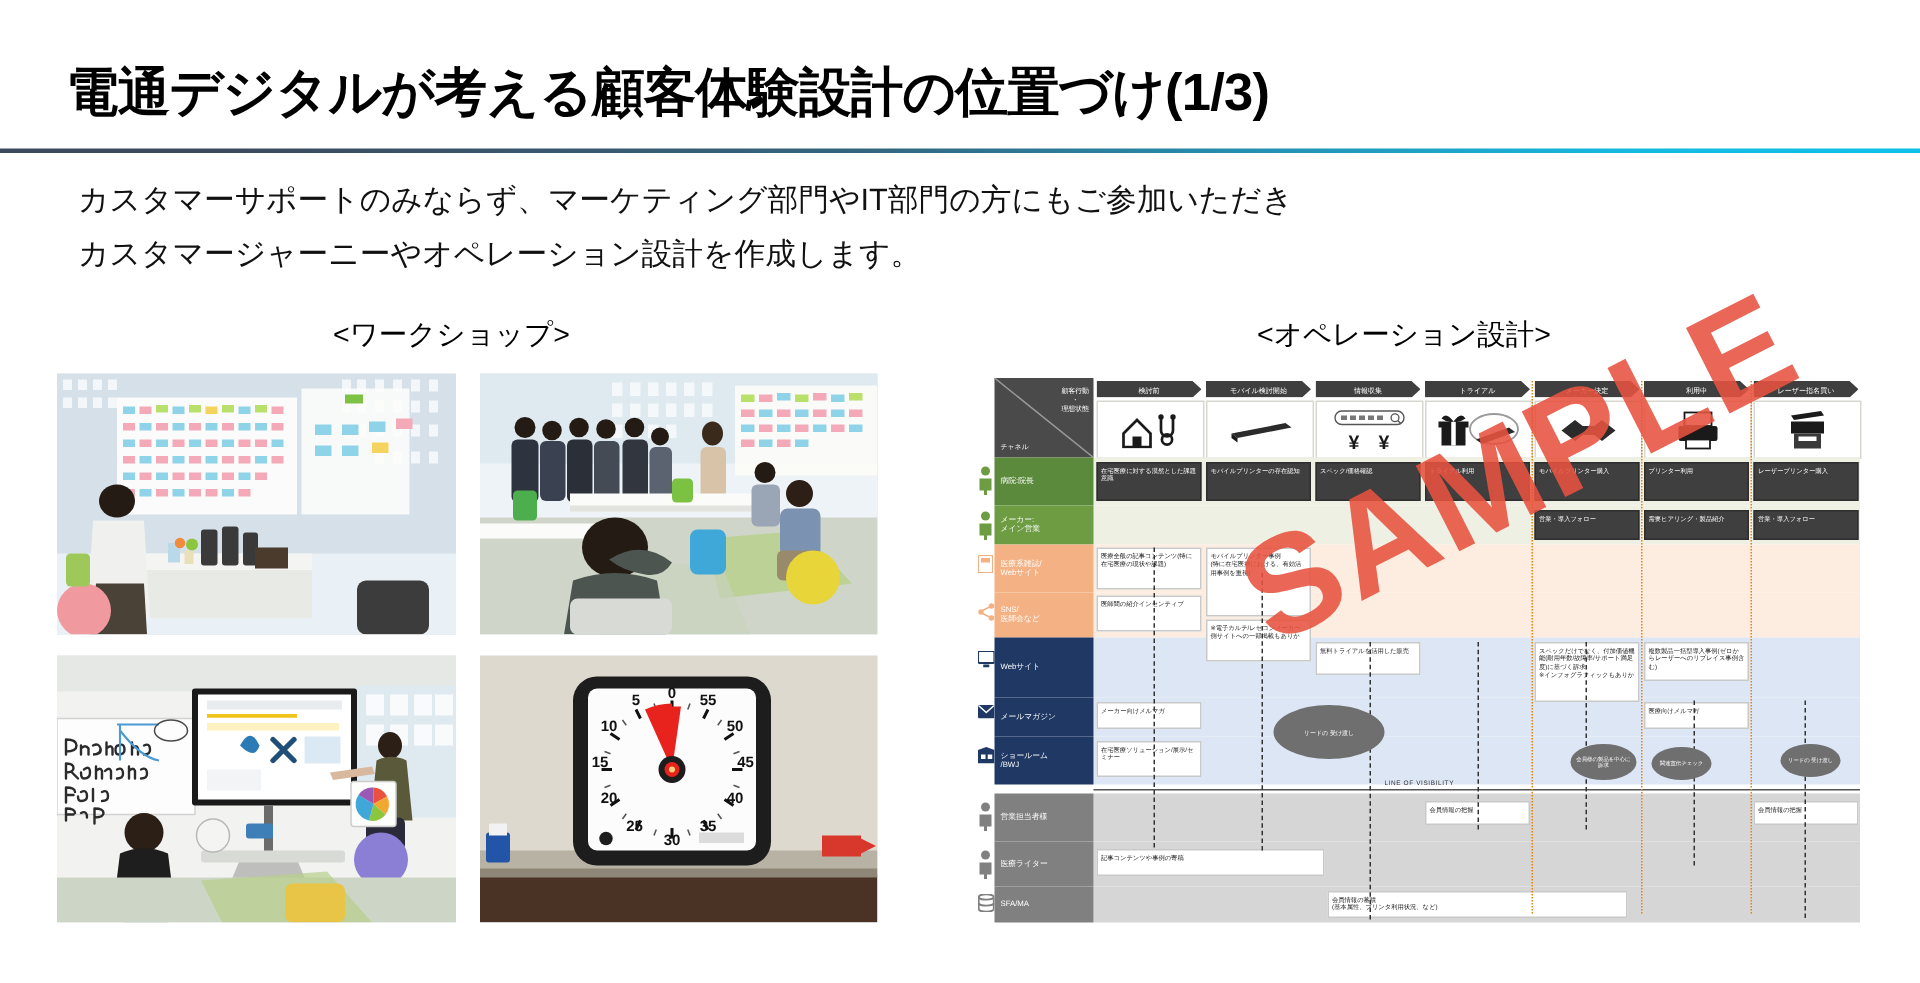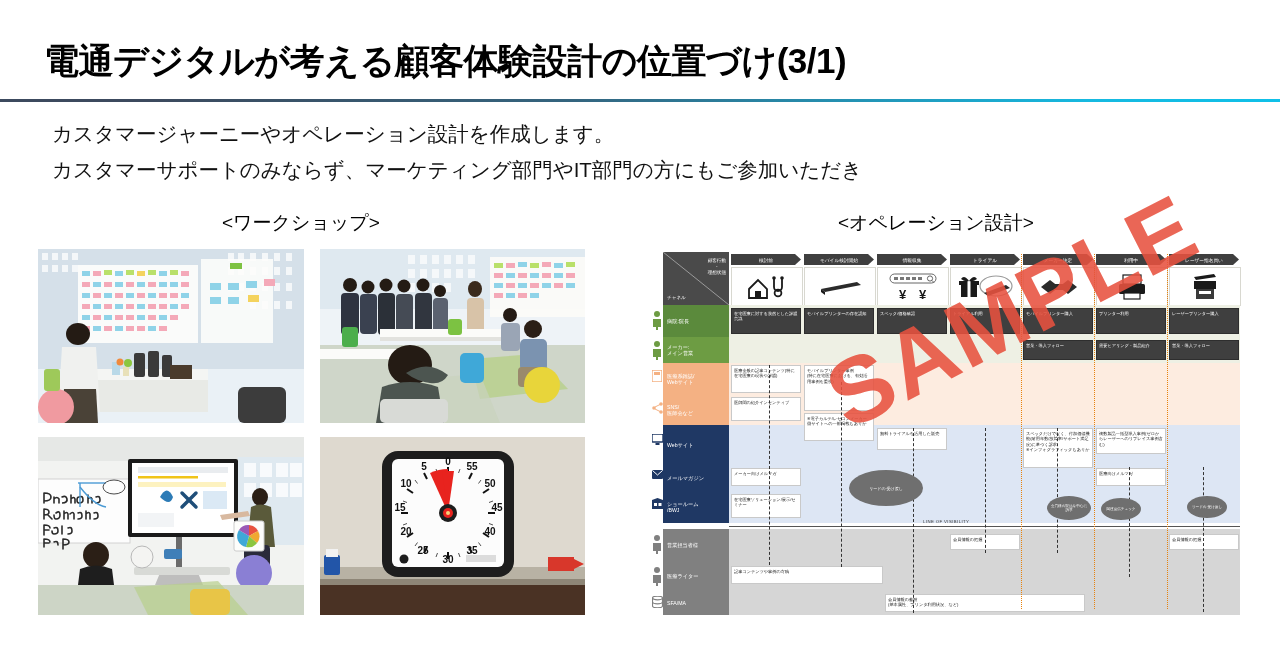--- a/index.html
+++ b/index.html
@@ -84,26 +84,26 @@
     position:absolute;left:810px;top:355px;
     font-size:93px;font-weight:bold;color:#e8523f;
     transform:rotate(-27deg);transform-origin:left top;
     letter-spacing:2px;opacity:.88;pointer-events:none;
     font-family:"Liberation Sans",sans-serif;
   }
 </style>
 </head>
 <body>
 
-<div class="slide-title">電通デジタルが考える顧客体験設計の位置づけ(3/1)</div>
+<div class="slide-title">電通デジタルが考える顧客体験設計の位置づけ(1/3)</div>
 <div class="title-rule"></div>
 
 <div class="lead">
+  <div>カスタマーサポートのみならず、マーケティング部門やIT部門の方にもご参加いただき</div>
   <div>カスタマージャーニーやオペレーション設計を作成します。</div>
-  <div>カスタマーサポートのみならず、マーケティング部門やIT部門の方にもご参加いただき</div>
 </div>
 
 <div class="cap cap-left">&lt;ワークショップ&gt;</div>
 <div class="cap cap-right">&lt;オペレーション設計&gt;</div>
 
 <div class="photos">
 
   <div class="photo p1">
     <svg class="ph" viewBox="0 0 266 174" preserveAspectRatio="none">
       <rect x="0" y="0" width="266" height="174" fill="#eaf1f6"></rect>

